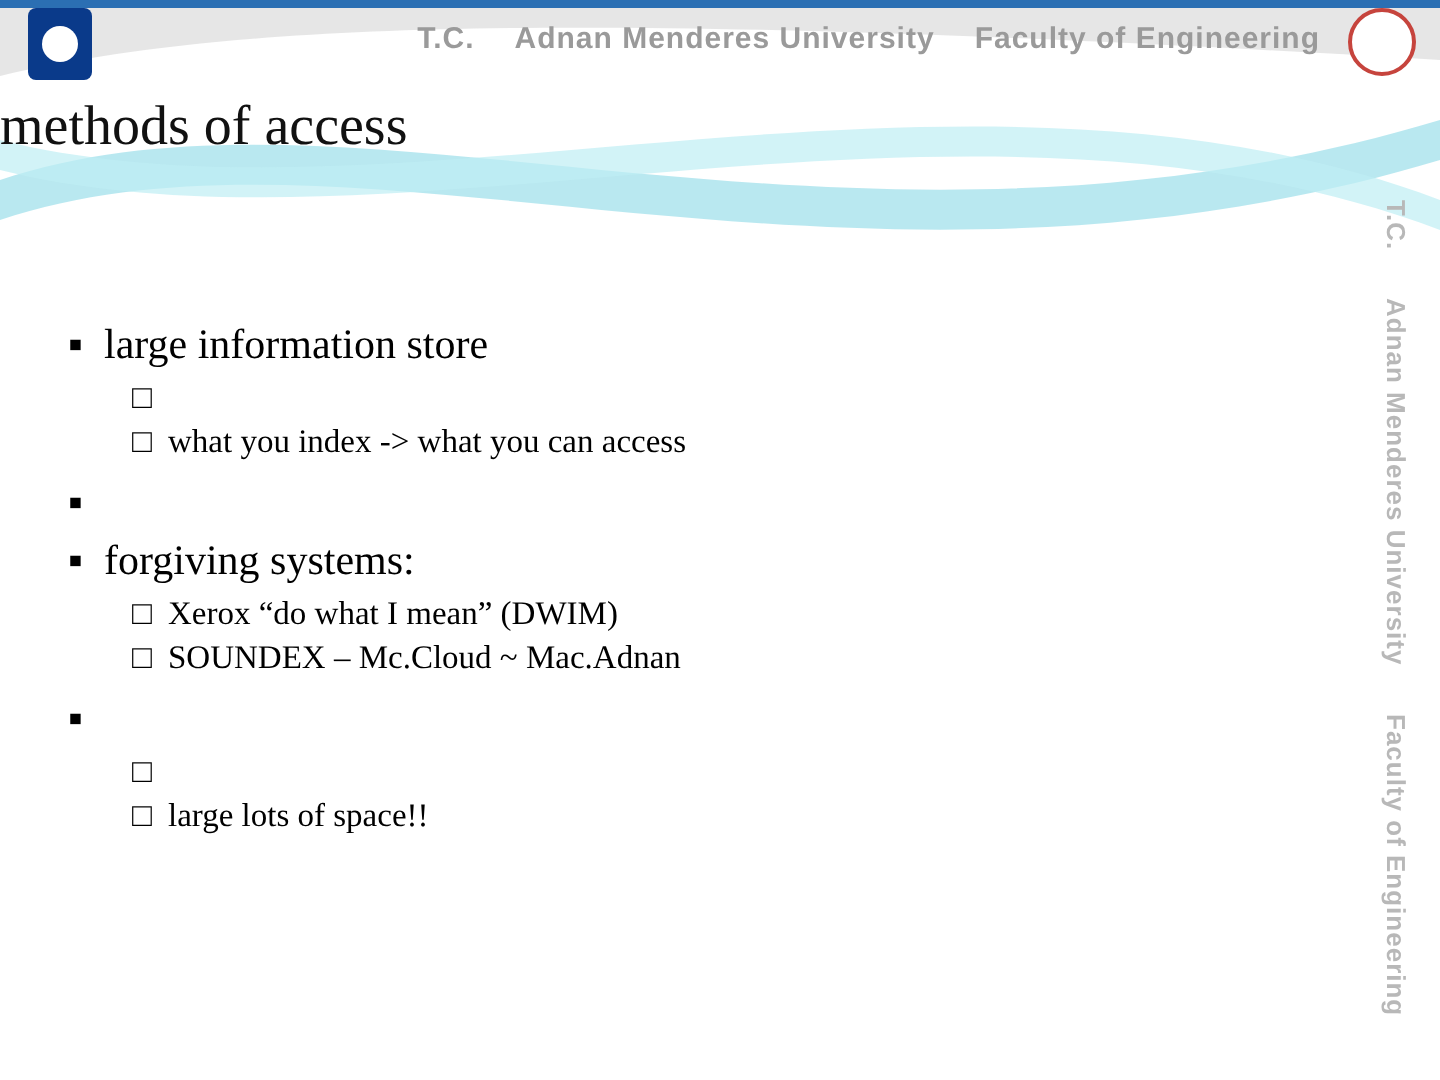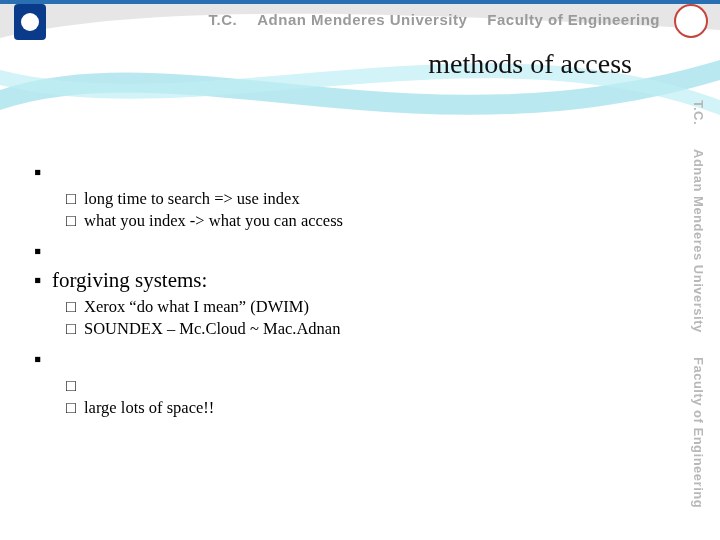--- a/index.html
+++ b/index.html
@@ -82,21 +82,21 @@
     color: #b8b8b8;
     letter-spacing: .5px;
   }
 
   
   .title {
     position: absolute;
     top: 48px;
     left: 0;
     width: 632px;
-    text-align: right;
+    text-align: left;
     font-size: 28px;
     color: #111;
     z-index: 4;
   }
 
   
   .content {
     position: absolute;
     top: 160px;
     left: 34px;
@@ -149,24 +149,24 @@
     <span class="vtext">Faculty of Engineering</span>
   </div>
 
   <div class="title">methods of access</div>
 
   <div class="content">
 
     <div class="group">
       <div class="b1">
         <span class="mark">▪</span>
-      </div>
-      <div class="b2">
-        <span class="mark">□</span>
-        <span>long time to search  =&gt;   use index</span>
+        <span>large information store</span>
+      </div>
+      <div class="b2">
+        <span class="mark">□</span>
       </div>
       <div class="b2">
         <span class="mark">□</span>
         <span>what you index    -&gt;   what you can access</span>
       </div>
     </div>
 
     <div class="group">
       <div class="b1">
         <span class="mark">▪</span>

